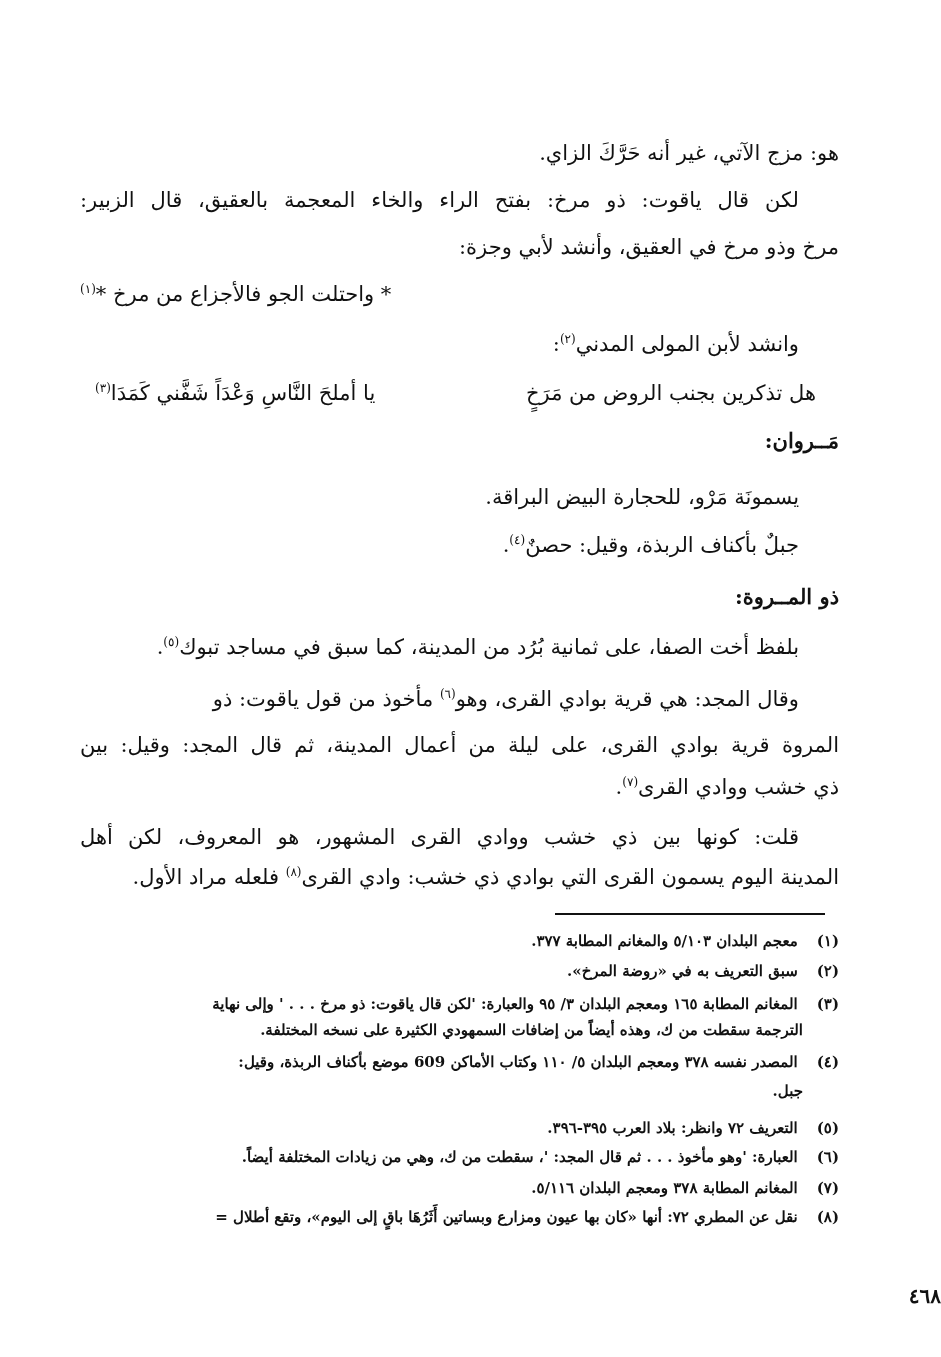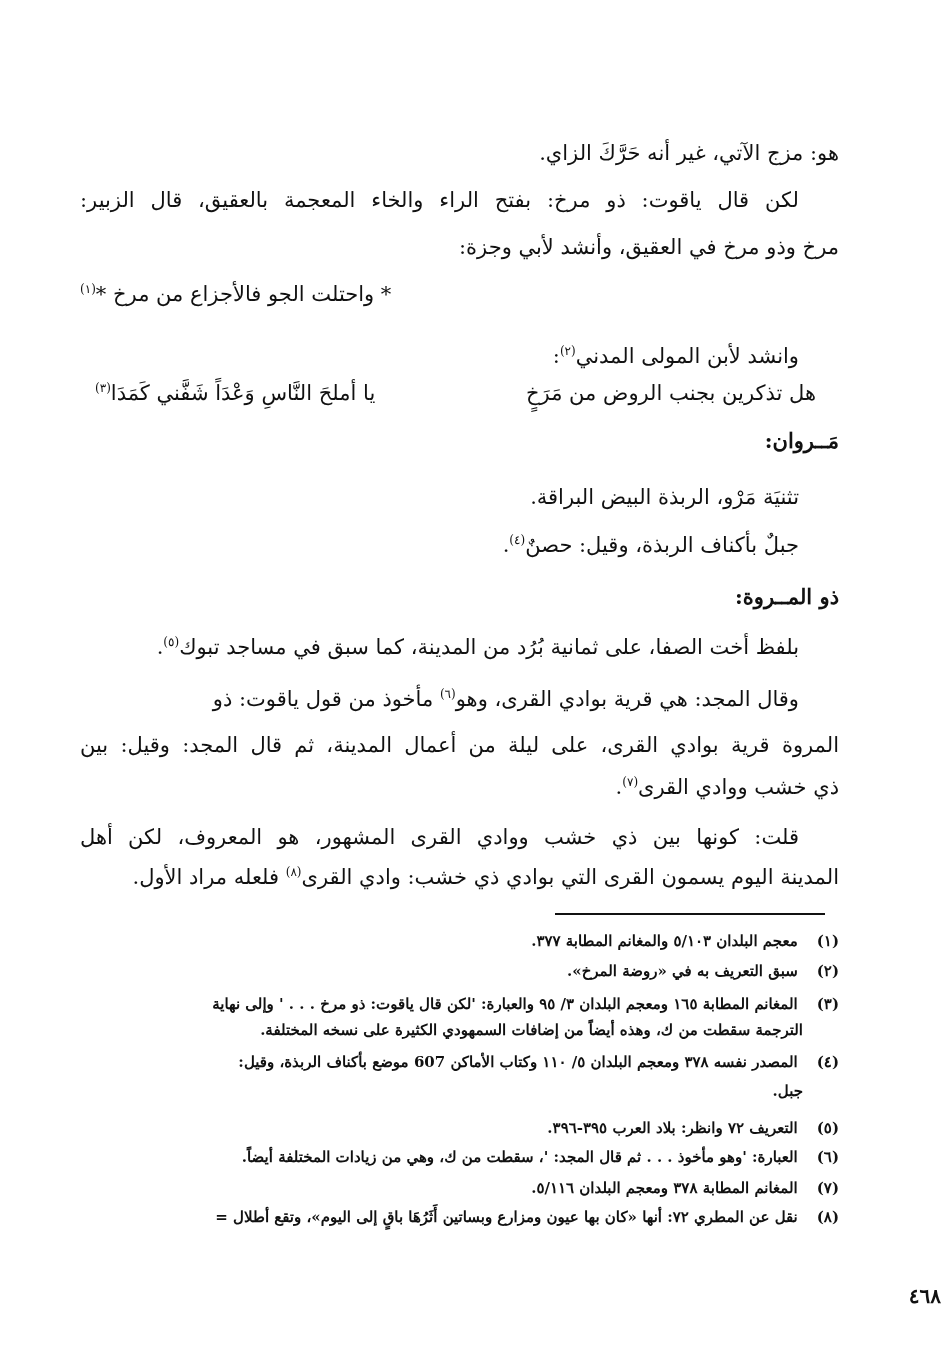--- a/index.html
+++ b/index.html
@@ -109,32 +109,32 @@
 
   <div class="line" style="top:138px;">هو: مزج الآتي، غير أنه حَرَّكَ الزاي.</div>
 
   <div class="line indent justify" style="top:185px; right:102px; padding-right:40px; box-sizing:border-box;">لكن قال ياقوت: ذو مرخ: بفتح الراء والخاء المعجمة بالعقيق، قال الزبير:</div>
   <div class="line" style="top:232px;">مرخ وذو مرخ في العقيق، وأنشد لأبي وجزة:</div>
 
   <div class="line center" style="top:279px;">
     <span>* واحتلت الجو فالأجزاع من مرخ *</span><sup>(١)</sup>
   </div>
 
-  <div class="line indent" style="top:329px;margin-top:12px;">
+  <div class="line indent" style="top:329px;">
     <span>وانشد لأبن المولى المدني</span><sup>(٢)</sup><span>:</span>
   </div>
 
   <div class="verse" style="top:378px; right:125px; left:95px;">
     <span>هل تذكرين بجنب الروض من مَرَخٍ</span>
     <span><span>يا أملحَ النَّاسِ وَعْدَاً شَفَّني كَمَدَا</span><sup>(٣)</sup></span>
   </div>
 
   <div class="line heading" style="top:426px;">مَــروان:</div>
 
-  <div class="line indent" style="top:482px;">تثنيَة مَرْو، الربذة البيض البراقة.</div>
+  <div class="line indent" style="top:482px;">يسمونَة مَرْو، للحجارة البيض البراقة.</div>
   <div class="line indent" style="top:530px;">
     <span>جبلٌ بأكناف الربذة، وقيل: حصنٌ</span><sup>(٤)</sup><span>.</span>
   </div>
 
   <div class="line heading" style="top:582px;">ذو المــروة:</div>
 
   <div class="line indent" style="top:632px;">
     <span>بلفظ أخت الصفا، على ثمانية بُرُد من المدينة، كما سبق في مساجد تبوك</span><sup>(٥)</sup><span>.</span>
   </div>
 
@@ -162,21 +162,21 @@
     <span>سبق التعريف به في «روضة المرخ».</span>
   </div>
   <div class="fn" style="top:993px;">
     <span class="num">(٣)</span>
     <span>المغانم المطابة ١٦٥ ومعجم البلدان ٣/ ٩٥ والعبارة: 'لكن قال ياقوت: ذو مرخ . . . ' وإلى نهاية</span>
   </div>
   <div class="fn-cont" style="top:1019px;">الترجمة سقطت من ك، وهذه أيضاً من إضافات السمهودي الكثيرة على نسخه المختلفة.</div>
 
   <div class="fn" style="top:1051px;">
     <span class="num">(٤)</span>
-    <span>المصدر نفسه ٣٧٨ ومعجم البلدان ٥/ ١١٠ وكتاب الأماكن 607 موضع بأكناف الربذة، وقيل:</span>
+    <span>المصدر نفسه ٣٧٨ ومعجم البلدان ٥/ ١١٠ وكتاب الأماكن 609 موضع بأكناف الربذة، وقيل:</span>
   </div>
   <div class="fn-cont" style="top:1080px;">جبل.</div>
 
   <div class="fn" style="top:1117px;">
     <span class="num">(٥)</span>
     <span>التعريف ٧٢ وانظر: بلاد العرب ٣٩٥-٣٩٦.</span>
   </div>
   <div class="fn" style="top:1146px;">
     <span class="num">(٦)</span>
     <span>العبارة: 'وهو مأخوذ . . . ثم قال المجد: '، سقطت من ك، وهي من زيادات المختلفة أيضاً.</span>

